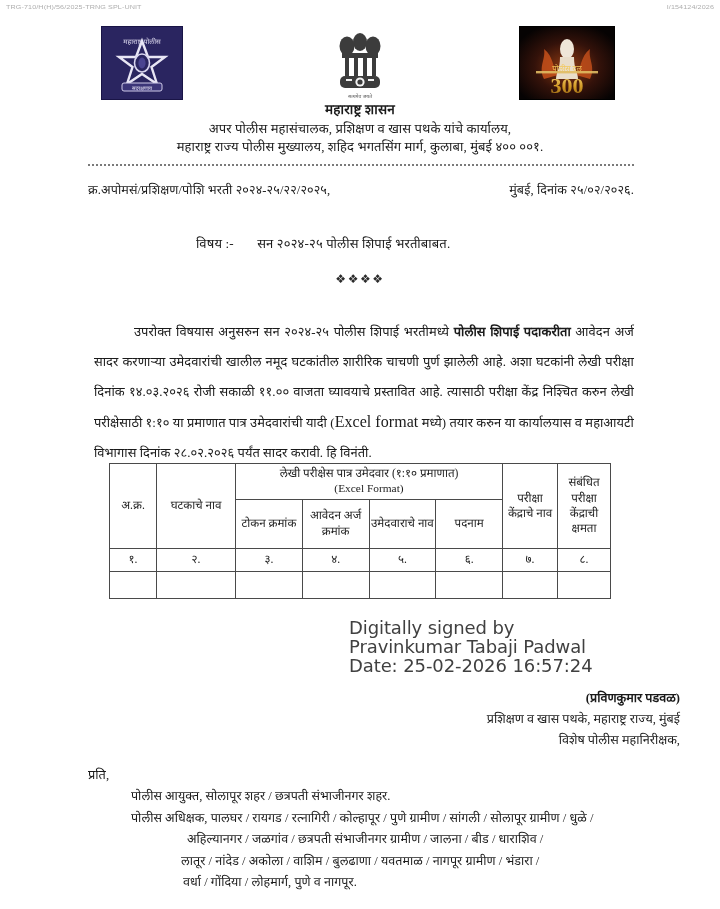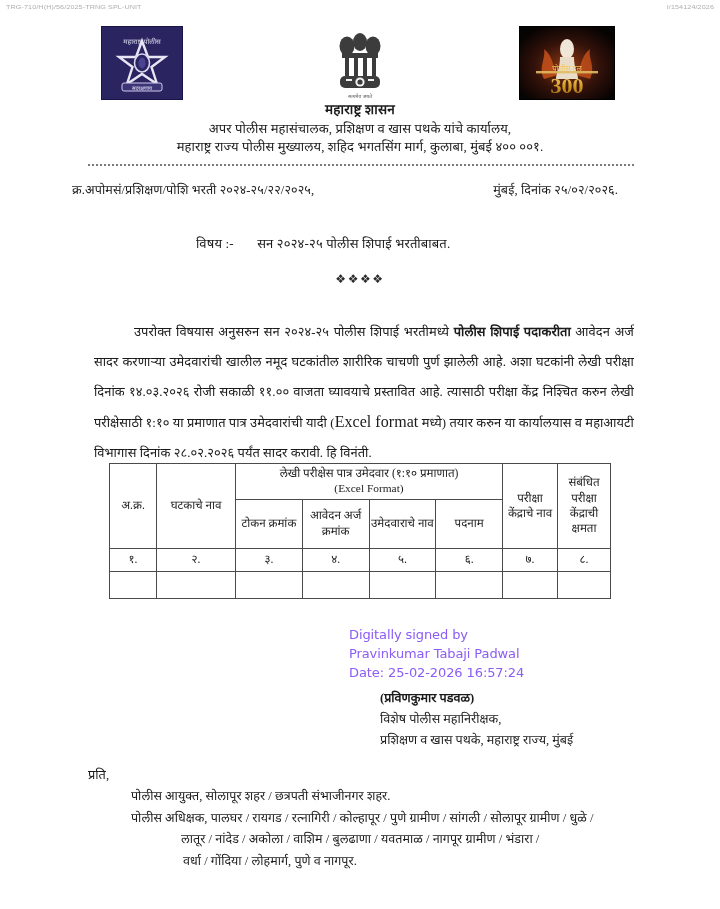--- a/index.html
+++ b/index.html
@@ -99,21 +99,21 @@
     width: 546px;
     height: 2px;
     border-top: 2px dotted #565656;
     opacity: 0.78;
   }
 
   
   .ref-line {
     position: absolute;
     top: 181px;
-    left: 72px;
+    left: 88px;
     width: 546px;
     display: flex;
     justify-content: space-between;
     font-size: 12.6px;
     letter-spacing: 0.1px;
   }
 
   
   .subject {
     position: absolute;
@@ -193,35 +193,34 @@
     font-family: "Liberation Serif", serif;
     font-size: 11.4px;
   }
 
   
   .dsig {
     position: absolute;
     top: 618px;
     left: 349px;
     font-family: "DejaVu Sans", sans-serif;
-    font-size: 13px;
+    font-size: 18px;
     line-height: 19px;
-    color: #8b5cf6;
+    color: #404040;
     letter-spacing: -0.1px;
     white-space: nowrap;
-    margin-top: 7px;
   }
 
   
   .signatory {
     position: absolute;
     top: 688px;
     left: 380px;
     width: 300px;
-    text-align: left;
+    text-align: right;
     font-size: 12.6px;
     line-height: 21px;
   }
   .signatory .sg-name {
     font-weight: 700;
   }
 
   
   .prati-label {
     position: absolute;
@@ -380,23 +379,24 @@
 </div>
 
 <div class="dsig">
   <div>Digitally signed by</div>
   <div>Pravinkumar Tabaji Padwal</div>
   <div>Date: 25-02-2026 16:57:24</div>
 </div>
 
 <div class="signatory">
   <div class="sg-name">(प्रविणकुमार पडवळ)</div>
+  <div>प्रशिक्षण व खास पथके, महाराष्ट्र राज्य, मुंबई</div>
   <div>विशेष पोलीस महानिरीक्षक,</div>
-  <div>प्रशिक्षण व खास पथके, महाराष्ट्र राज्य, मुंबई</div>
 </div>
 
 <div class="prati-label">प्रति,</div>
 <div class="recipients">
   <div>पोलीस आयुक्त, सोलापूर शहर / छत्रपती संभाजीनगर शहर.</div>
   <div>पोलीस अधिक्षक, पालघर / रायगड / रत्नागिरी / कोल्हापूर / पुणे ग्रामीण / सांगली / सोलापूर ग्रामीण / धुळे /</div>
+  <div class="cont">अहिल्यानगर / जळगांव / छत्रपती संभाजीनगर ग्रामीण / जालना / बीड / धाराशिव /</div>
   <div class="cont2">लातूर / नांदेड / अकोला / वाशिम / बुलढाणा / यवतमाळ / नागपूर ग्रामीण / भंडारा /</div>
   <div class="cont3">वर्धा / गोंदिया / लोहमार्ग, पुणे व  नागपूर.</div>
 </div>
 
 </body></html>

